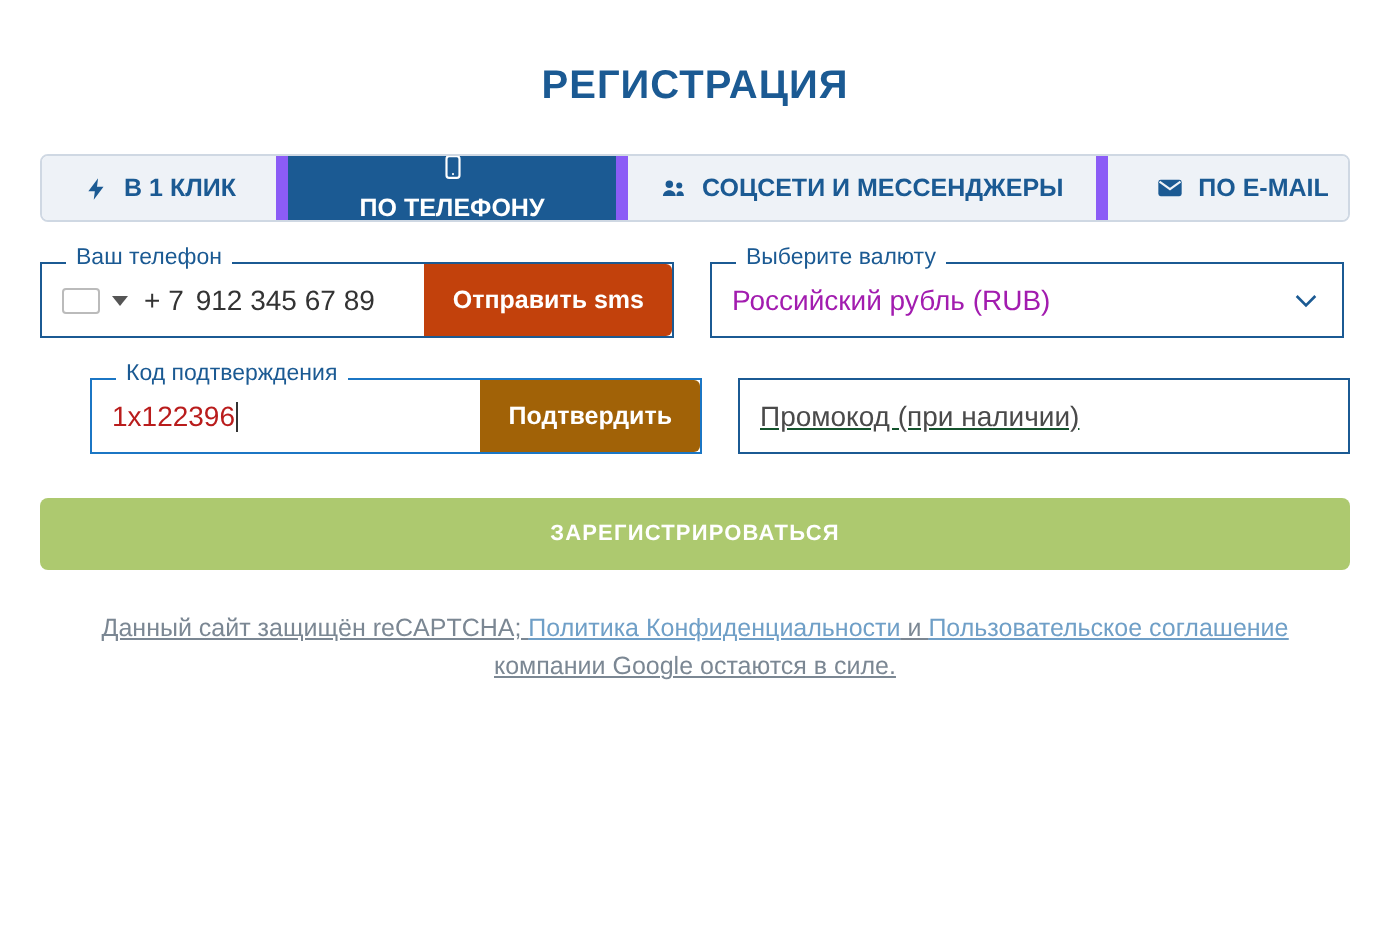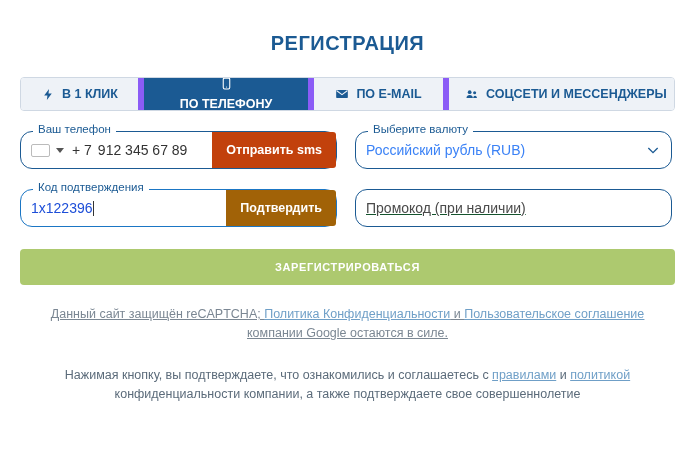--- a/index.html
+++ b/index.html
@@ -73,31 +73,31 @@
   .tab.t4 { flex: 1 1 auto; }
 
   
   .rows {
     margin: 20px 20px 0 20px;
   }
   .row {
     display: flex;
     gap: 18px;
   }
-  .row + .row { margin-top: 20px; }
+  .row + .row { margin-top: 20px; margin-left: 25px; }
   .col {
     width: 317px;
     position: relative;
   }
 
   
   .fld {
     position: relative;
     border: 1.5px solid #1b5a93;
-    border-radius: 12px;
+    border-radius: 0;
     height: 38px;
     display: flex;
     align-items: stretch;
     background: #fff;
   }
   .fld.accent { border-color: #1b76c4; }
   .legend {
     position: absolute;
     top: -8px;
     left: 12px;
@@ -171,38 +171,38 @@
     cursor: default;
   }
 
   
   .txt {
     border: none;
     outline: none;
     flex: 1 1 auto;
     font-size: 14px;
     padding: 0 10px;
-    color: #1d4ed8;
+    color: #b91c1c;
     background: transparent;
     font-family: "Liberation Sans", sans-serif;
     min-width: 0;
   }
   .txt.plain { color: #14532d; text-decoration: underline; }
   .txt::placeholder { color: #4a4a4a; opacity: 1; }
 
   
   .selwrap {
     position: relative;
     display: flex;
     align-items: center;
     width: 100%;
   }
   .selval {
     font-size: 14px;
-    color: #3b82f6;
+    color: #a21caf;
     padding: 0 10px;
     flex: 1 1 auto;
   }
   .chev {
     width: 16px;
     height: 16px;
     margin-right: 10px;
     flex: 0 0 auto;
   }
 
@@ -278,40 +278,40 @@
     <div class="tab t2 active">
       <span class="ticon">
         <svg viewBox="0 0 24 24" width="13" height="13">
             <rect x="6" y="2" width="12" height="20" rx="2.5" fill="none" stroke="#ffffff" stroke-width="2"></rect>
             <circle cx="12" cy="18.5" r="1" fill="#ffffff"></circle>
           </svg>
       </span>
       <span>ПО ТЕЛЕФОНУ</span>
     </div>
 
-    <div class="tab t3">
-      <span class="ticon">
-        <svg viewBox="0 0 24 24" width="14" height="14">
-            <rect x="2" y="5" width="20" height="14" rx="2" fill="#1b5a93"></rect>
-            <path d="M3 6.5l9 6.5 9-6.5" fill="none" stroke="#eef2f7" stroke-width="1.8"></path>
-          </svg>
-      </span>
-      <span>ПО E-MAIL</span>
-    </div>
-
     <div class="tab t4">
       <span class="ticon">
         <svg viewBox="0 0 24 24" width="15" height="15">
           <circle cx="8" cy="8" r="3.2" fill="#1b5a93"></circle>
           <circle cx="16.5" cy="9" r="2.6" fill="#1b5a93"></circle>
           <path d="M2.5 18c0-3 2.6-5 5.5-5s5.5 2 5.5 5z" fill="#1b5a93"></path>
           <path d="M14 18c0-2.4 1.2-4 3.2-4s3.3 1.6 3.3 4z" fill="#1b5a93"></path>
         </svg>
       </span>
       <span>СОЦСЕТИ И МЕССЕНДЖЕРЫ</span>
+    </div>
+
+    <div class="tab t3">
+      <span class="ticon">
+        <svg viewBox="0 0 24 24" width="14" height="14">
+            <rect x="2" y="5" width="20" height="14" rx="2" fill="#1b5a93"></rect>
+            <path d="M3 6.5l9 6.5 9-6.5" fill="none" stroke="#eef2f7" stroke-width="1.8"></path>
+          </svg>
+      </span>
+      <span>ПО E-MAIL</span>
     </div>
   </div>
 
   <div class="rows">
 
     <div class="row">
 
       <div class="col">
         <div class="fld">
           <span class="legend">Ваш телефон</span>
@@ -362,17 +362,14 @@
       </div>
     </div>
   </div>
 
   <button class="submit">ЗАРЕГИСТРИРОВАТЬСЯ</button>
 
   <div class="legal">
     <span>Данный сайт защищён reCAPTCHA; </span><a>Политика Конфиденциальности</a><span> и </span><a>Пользовательское соглашение</a><span> компании Google остаются в силе.</span>
   </div>
 
-  <div class="legal2">
-    <span>Нажимая кнопку, вы подтверждаете, что ознакомились и соглашаетесь с </span><a>правилами</a><span> и </span><a>политикой</a><span> конфиденциальности компании, а также подтверждаете свое совершеннолетие</span>
-  </div>
 
 </div>
 
 </body></html>

